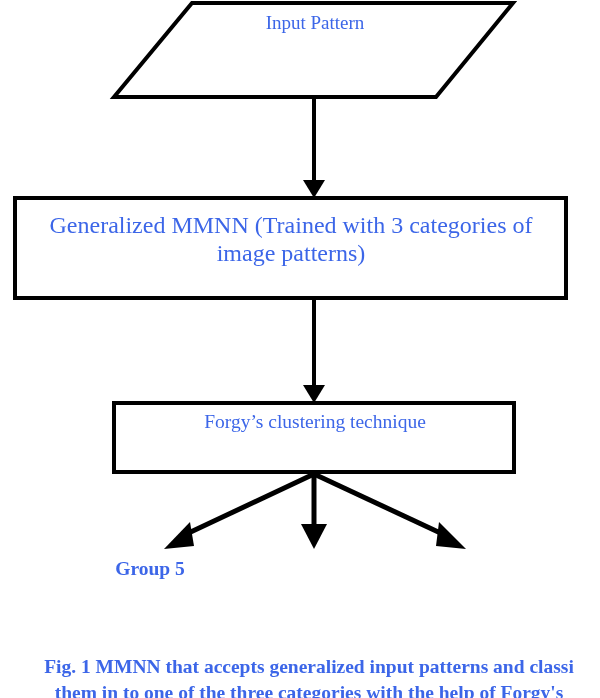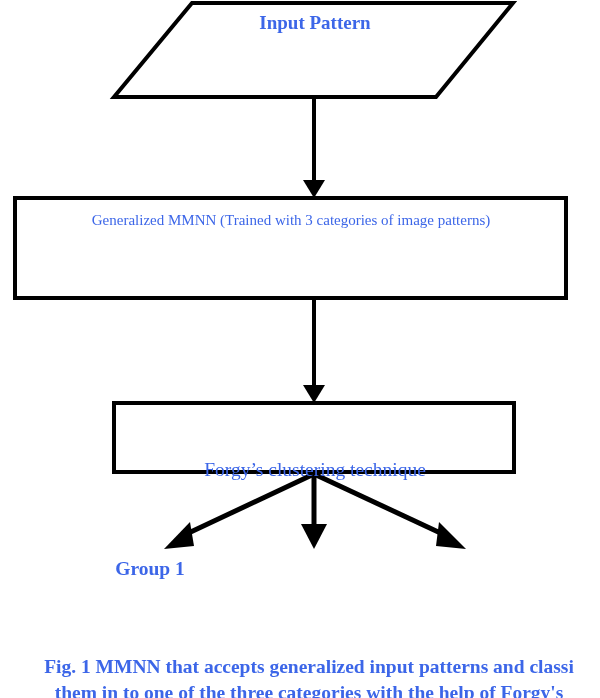--- a/index.html
+++ b/index.html
@@ -40,36 +40,34 @@
     text-align: center;
     line-height: 1.16;
     white-space: pre-wrap;
   }
 
   #input-pattern-label {
     left: 170px;
     top: 12px;
     width: 290px;
     font-size: 19px;
-    font-weight: bold;
   }
 
   #mmnn-label {
     left: 28px;
     top: 212px;
     width: 526px;
-    font-size: 15px;
+    font-size: 24px;
   }
 
   #forgy-label {
     left: 125px;
     top: 411px;
     width: 380px;
     font-size: 19.5px;
-    margin-top: 48px;
   }
 
   .group-label {
     position: absolute;
     color: #3c66e8;
     font-weight: bold;
     font-size: 19.5px;
     text-align: center;
     width: 150px;
     top: 558px;
@@ -130,20 +128,20 @@
     </g>
 
   </svg>
 
   <div class="node-text" id="input-pattern-label">Input Pattern</div>
 
   <div class="node-text" id="mmnn-label">Generalized MMNN (Trained with 3 categories of image patterns)</div>
 
   <div class="node-text" id="forgy-label">Forgy’s clustering technique</div>
 
-  <div class="group-label" id="group-1-label">Group 1</div>
+  <div class="group-label" id="group-1-label">Group 5</div>
 
 
 
   <div id="figure-caption">Fig. 1 MMNN that accepts generalized input patterns and classi
 them in to one of the three categories with the help of Forgy's</div>
 
 </div>
 
 </body></html>

